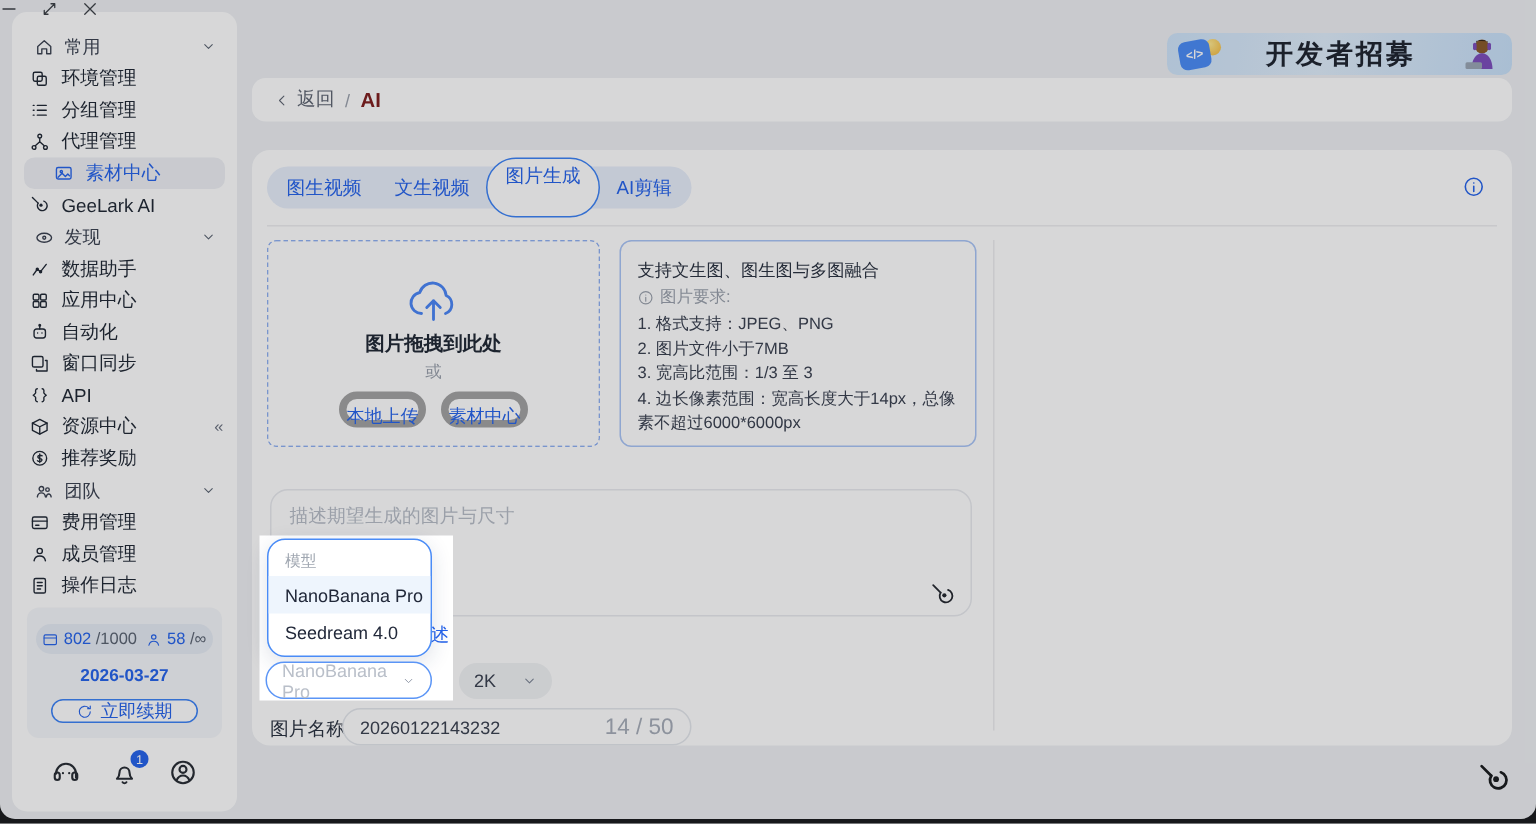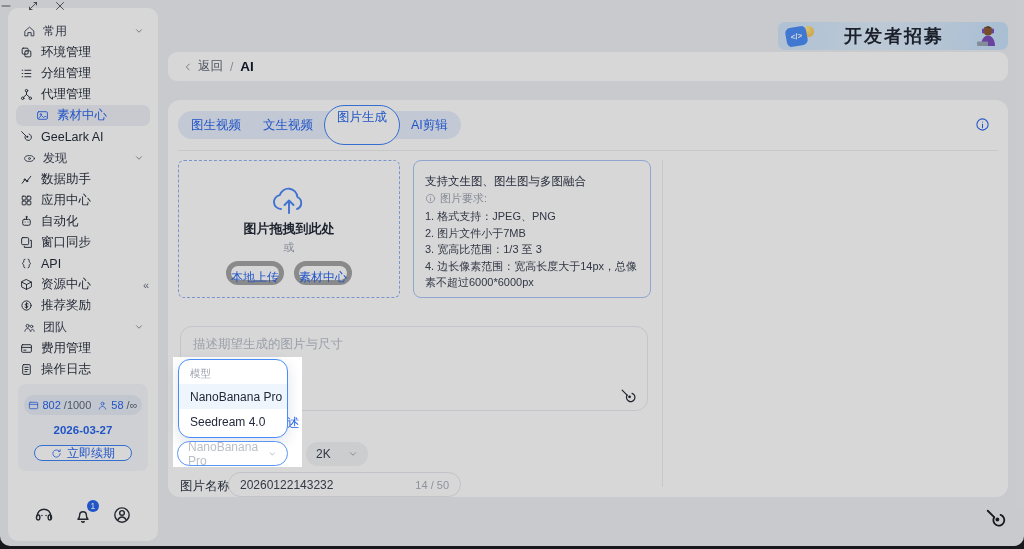--- a/index.html
+++ b/index.html
@@ -40,21 +40,21 @@
   .foot { margin-top:auto; height:44px; display:flex; align-items:center; justify-content:space-around; padding:0 16px 8px; color:#272c33; }
   .foot .fi { position:relative; cursor:pointer; }
   .badge { position:absolute; top:-5px; right:-6px; min-width:12px; height:12px; border-radius:99px; background:#2563eb; color:#fff;
     font-size:8.5px; display:flex; align-items:center; justify-content:center; padding:0 3px; }
 
   
   .breadcrumb { position:absolute; left:168px; top:52px; width:840px; height:29px; background:#fff; border-radius:9px;
     display:flex; align-items:center; gap:7px; padding:0 15px; }
   .bc-back { display:flex; align-items:center; gap:5px; color:#5f6673; font-size:12.5px; cursor:pointer; }
   .bc-sep { color:#9aa1ac; font-size:12px; }
-  .bc-cur { color:#0f172a; font-size:13.5px; font-weight:bold; }
+  .bc-cur { color:#7f1d1d; font-size:13.5px; font-weight:bold; }
 
   
   .main-card { position:absolute; left:168px; top:100px; width:840px; height:397px; background:#fff; border-radius:12px; }
   .tabs { position:absolute; left:10px; top:11px; height:28px; background:#e7eefb; border-radius:99px; display:flex; align-items:center; padding:12px 2px; }
   .tab { padding:0 11px; font-size:12.5px; color:#2563eb; cursor:pointer; line-height:28px; }
   .tab.active { background:#fff; border:1px solid #3b82f6; border-radius:99px; line-height:22px; height:40px; padding:0 12px; }
   .info-top { position:absolute; right:18px; top:17px; width:15px; height:15px; color:#2563eb; cursor:pointer; }
   .hdiv { position:absolute; left:10px; right:10px; top:50px; height:1px; background:#ededf0; }
   .vdiv { position:absolute; left:494px; top:60px; width:1px; height:327px; background:#ededf0; }
 
@@ -76,21 +76,21 @@
   .ta-icon { position:absolute; left:452px; top:288px; width:17px; height:17px; color:#23272e; cursor:pointer; }
 
   .res-select { position:absolute; left:138px; top:342px; width:62px; height:24px; background:#f1f3f5; border-radius:99px;
     display:flex; align-items:center; justify-content:space-between; padding:0 10px; font-size:12px; color:#3a4150; cursor:pointer; }
   .res-select svg { color:#7c8594; }
 
   .name-label { position:absolute; left:12px; top:378px; font-size:12.5px; color:#2a3240; font-weight:500; }
   .name-input { position:absolute; left:60px; top:372px; width:233px; height:25px; border:1px solid #e4e7ec; border-radius:99px;
     display:flex; align-items:center; padding:0 11px; gap:6px; background:#fff; }
   .name-input input { flex:1; border:none; outline:none; font-size:12px; color:#3a4150; font-family:inherit; min-width:0; background:transparent; }
-  .counter { font-size:11px; color:#a6adb8; white-space:nowrap; }
+  .counter { font-size:15px; color:#a6adb8; white-space:nowrap; }
 
   
   .dim { position:absolute; inset:0; background:rgba(16,19,24,0.17); z-index:40; }
   .spotlight { position:absolute; left:173px; top:357px; width:129px; height:110px; background:#fff; z-index:50; }
   .frag { position:absolute; left:287px; top:415px; font-size:12.5px; color:#2563eb; z-index:55; cursor:pointer; }
   .popup { position:absolute; left:178px; top:359px; width:110px; height:79px; background:#fff; border:1px solid #4a8cf7;
     border-radius:12px; box-shadow:0 4px 14px rgba(30,50,90,.14); z-index:60; padding-top:5px; overflow:hidden; }
   .pp-label { padding:2px 11px 3px; font-size:10.5px; color:#a0a7b1; }
   .pp-opt { height:25px; display:flex; align-items:center; padding:0 11px; font-size:12px; color:#22293a; cursor:pointer; white-space:nowrap; }
   .pp-opt.sel { background:#eef5fd; }
@@ -259,20 +259,27 @@
       </div>
       <div class="sb-item">
         <svg width="13" height="13" viewBox="0 0 24 24">
               <rect x="3" y="5" width="18" height="14" rx="2"></rect>
               <path d="M3 10h18M7 15h4"></path>
             </svg>
         <span>费用管理</span>
       </div>
       <div class="sb-item">
         <svg width="13" height="13" viewBox="0 0 24 24">
+              <circle cx="12" cy="8" r="3.2"></circle>
+              <path d="M5 20c.8-4 3.5-5.8 7-5.8s6.2 1.8 7 5.8"></path>
+            </svg>
+        <span>成员管理</span>
+      </div>
+      <div class="sb-item">
+        <svg width="13" height="13" viewBox="0 0 24 24">
               <rect x="5" y="3" width="14" height="18" rx="2"></rect>
               <path d="M9 8h6M9 12h6M9 16h4"></path>
             </svg>
         <span>操作日志</span>
       </div>
     </div>
 
     <div class="sub-card">
       <div class="quota-pill">
         <svg width="11" height="11" viewBox="0 0 24 24">

